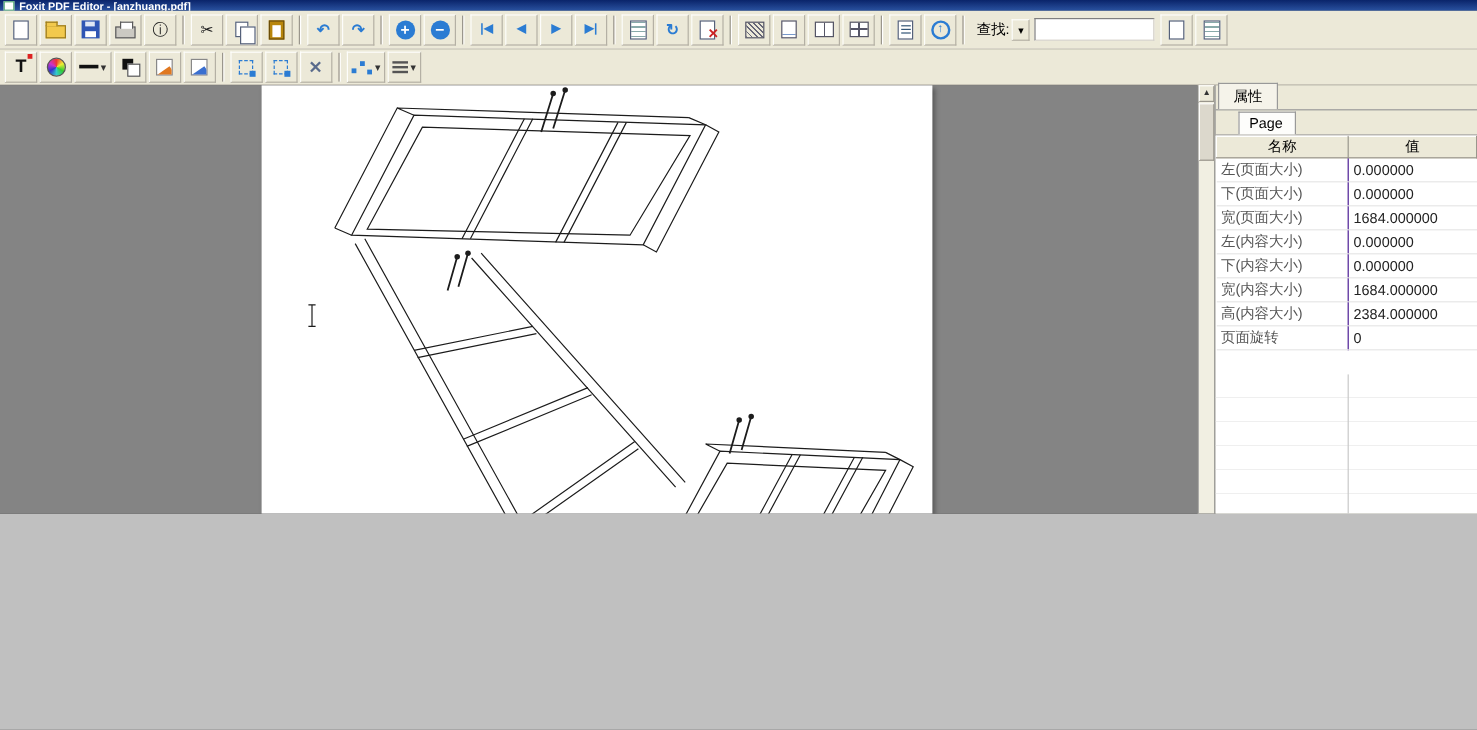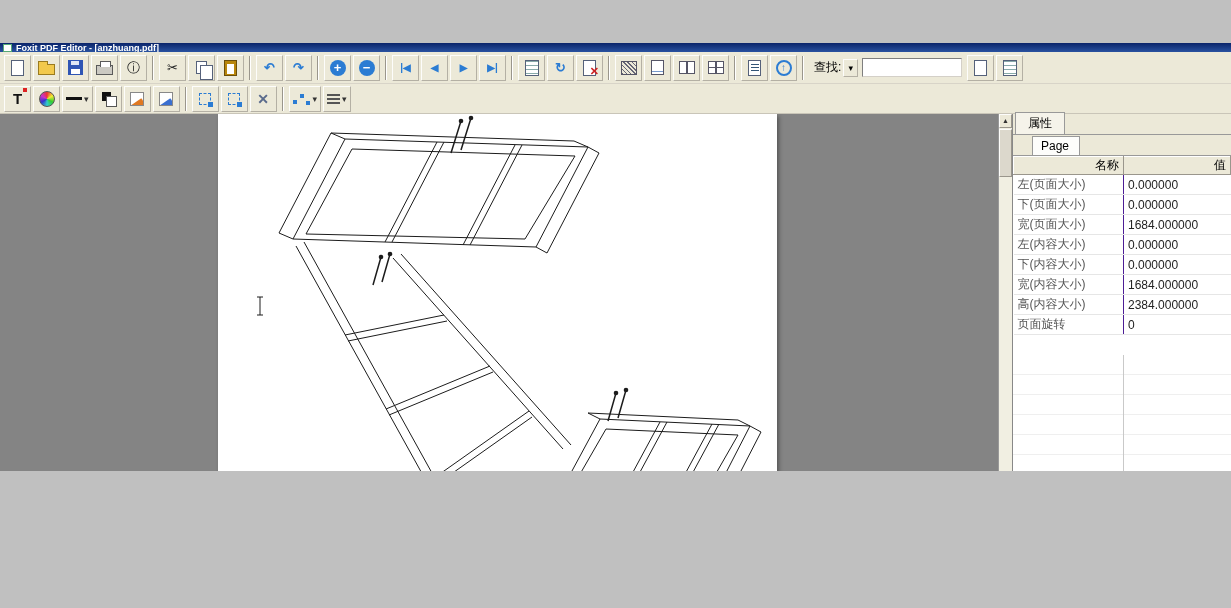--- a/index.html
+++ b/index.html
@@ -1,18 +1,18 @@
 <!DOCTYPE html>
 <html><head>
 <meta charset="utf-8">
 <style>
   * { margin:0; padding:0; box-sizing:border-box; }
   html,body { width:100%; height:100%; }
   body { font-family:"Liberation Sans", sans-serif; background:#c0c0c0; }
-  .app { position:relative; width:1231px; height:428px; overflow:hidden; background:#404040; border:0;margin-top:43px; }
+  .app { position:relative; width:1231px; height:428px; overflow:hidden; background:#404040; border:0; }
 
   
   .titlebar { height:9px; background:linear-gradient(#0a246a,#2a52a0); display:flex; align-items:flex-start; gap:4px; padding:0 3px; overflow:hidden; }
   .titlebar .ticon { width:9px; height:8px; background:#fff; border:1px solid #5a7; flex:none; margin-top:1px; }
   .titlebar .ttext { color:#fff; font-size:9px; font-weight:bold; white-space:nowrap; line-height:10px; }
 
   
   .menubar { height:19px; background:#ece9d8; display:flex; align-items:center; font-size:12px; color:#000; border-bottom:1px solid #d8d4c8; }
   .mdi-icon { width:12px; height:13px; background:#fff; border:1px solid #a33; margin:0 5px 0 4px; position:relative; }
   .mdi-icon::after { content:""; position:absolute; left:1px; top:2px; width:7px; height:1px; background:#a33; box-shadow:0 3px 0 #a33, 0 6px 0 #a33; }
@@ -90,21 +90,21 @@
   .scroll-track { flex:1; }
 
   
   .props { flex:1; background:#ece9d8; border-left:1px solid #888; display:flex; flex-direction:column; font-size:12px; }
   .props-title-row { height:21px; border-bottom:1px solid #999; display:flex; align-items:flex-end; padding-left:2px; }
   .props-title-tab { padding:2px 12px; background:#f5f3ea; border:1px solid #999; border-bottom:none; font-size:12px; }
   .props-tab-row { height:21px; border-bottom:1px solid #999; display:flex; align-items:flex-end; padding-left:19px; }
   .props-tab { padding:2px 10px 2px 8px; background:#fdfdfb; border:1px solid #999; border-bottom:none; font-size:12px; }
   .props-grid { flex:1; background:#fff; position:relative; overflow:hidden; }
   .props-table { width:100%; border-collapse:collapse; table-layout:fixed; }
-  .props-table th { height:18px; background:#ece9d8; border:1px solid; border-color:#fff #9a968c #9a968c #fff; font-weight:normal; text-align:right; padding:0 4px; font-size:12px; }
+  .props-table th { height:18px; background:#ece9d8; border:1px solid; border-color:#fff #9a968c #9a968c #fff; font-weight:normal; text-align:center; padding:0 4px; font-size:12px; }
   .props-table td { height:20px; padding:0 4px; border-bottom:1px solid #e6e6e6; font-size:12px; white-space:nowrap; overflow:hidden; }
   .props-table td.pname { width:110px; color:#555; border-right:1px solid #4c1d95; }
   .props-table td.pval { color:#222; }
   .props-filler { position:absolute; left:0; right:0; bottom:0; top:199px; background:repeating-linear-gradient(180deg,transparent 0 19px,#efefef 19px 20px); }
   .props-filler .vline { position:absolute; left:110px; top:0; bottom:0; width:1px; background:#c9c9c9; }
 
   
   .watermark { position:absolute; left:905px; top:528px; width:260px; height:78px; display:flex; align-items:center; pointer-events:none; z-index:50; }
   .wm-text { font-size:56px; font-weight:bold; color:rgba(160,170,185,0.28); -webkit-text-stroke:1px rgba(150,160,175,0.55); letter-spacing:2px; line-height:1; }
 </style>

